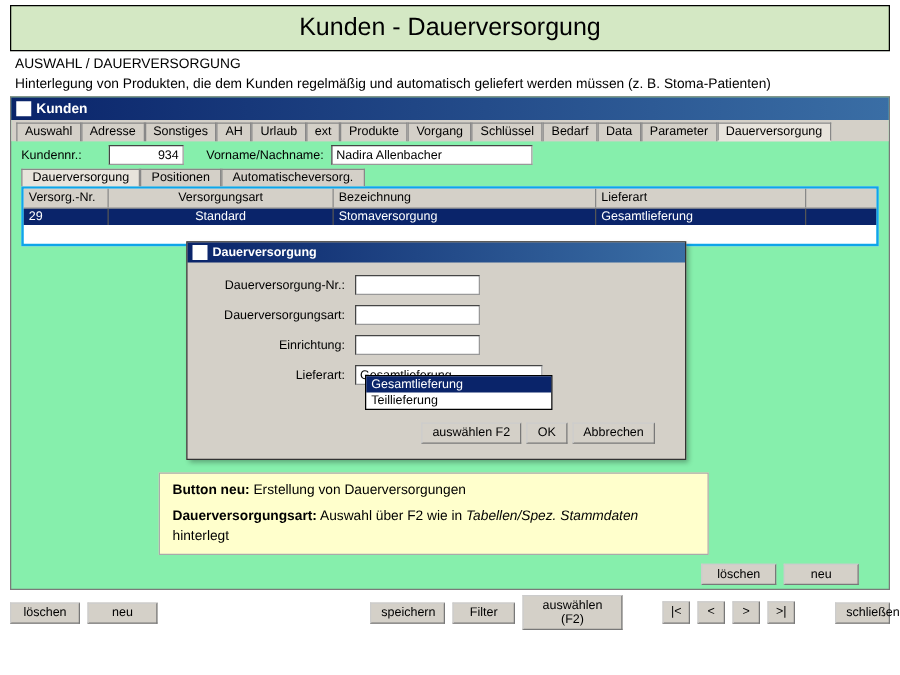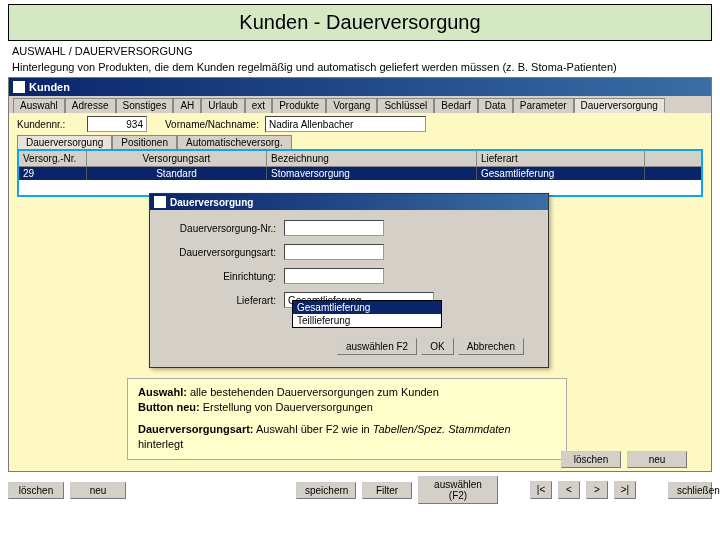--- a/index.html
+++ b/index.html
@@ -12,21 +12,21 @@
     font-size: 20px; 
     text-align: center;
     margin: 4px 8px 2px 8px;
   }
   .slide-meta { padding: 2px 12px; font-size: 11px; }
   .slide-desc { padding: 2px 12px 4px 12px; font-size: 11px; }
   
   .app-window {
     margin: 0 8px;
     border: 1px solid #7a7a7a;
-    background: #fef9c3;
+    background: #86efac;
     height: 395px;
     position: relative;
   }
   .titlebar {
     background: linear-gradient(to right, #0a246a, #3a6ea5);
     color: #fff;
     font-size: 11px;
     padding: 2px 4px;
     font-weight: bold;
     display: flex;
@@ -226,21 +226,20 @@
       </div>
       <div class="dlg-buttons">
         <button class="btn">auswählen F2</button>
         <button class="btn">OK</button>
         <button class="btn">Abbrechen</button>
       </div>
     </div>
   </div>
 
   <div class="yellow-note">
-    <div><b>Auswahl:</b><span> alle bestehenden Dauerversorgungen zum Kunden</span></div>
     <div><b>Button neu:</b><span> Erstellung von Dauerversorgungen</span></div>
     <div style="margin-top:6px"><b>Dauerversorgungsart:</b><span> Auswahl über F2 wie in </span><i>Tabellen/Spez. Stammdaten</i><span> hinterlegt</span></div>
   </div>
 
   <div class="bottom-btns-inner">
     <button class="btn" style="width:60px">löschen</button>
     <button class="btn" style="width:60px">neu</button>
   </div>
 </div>
 

